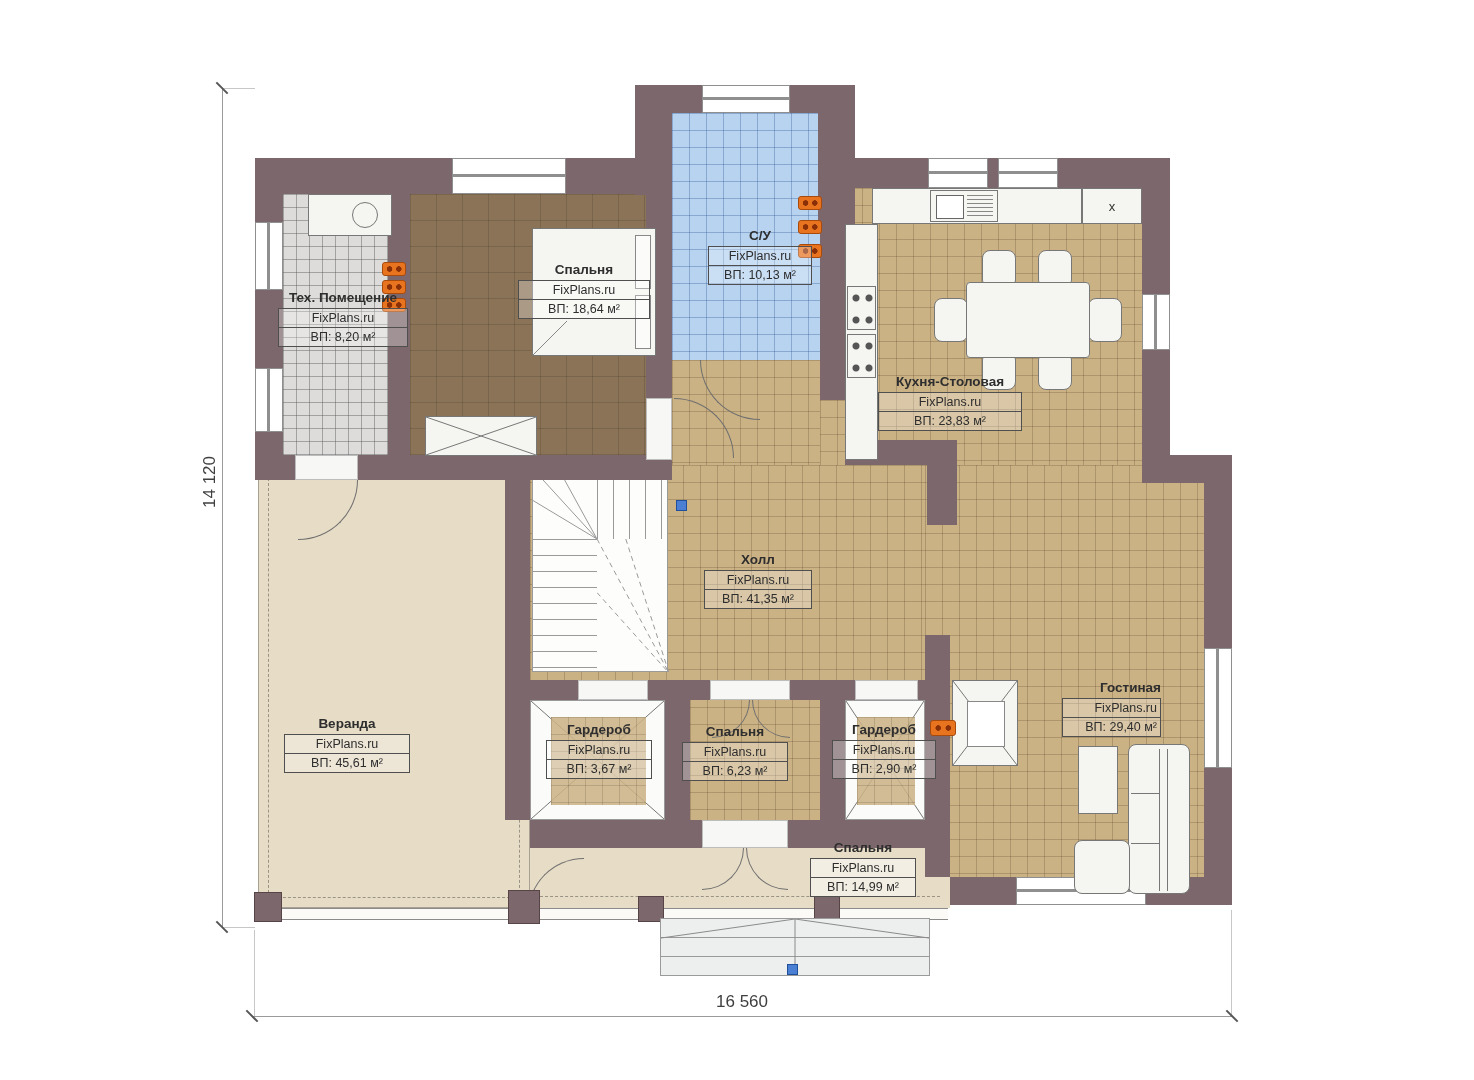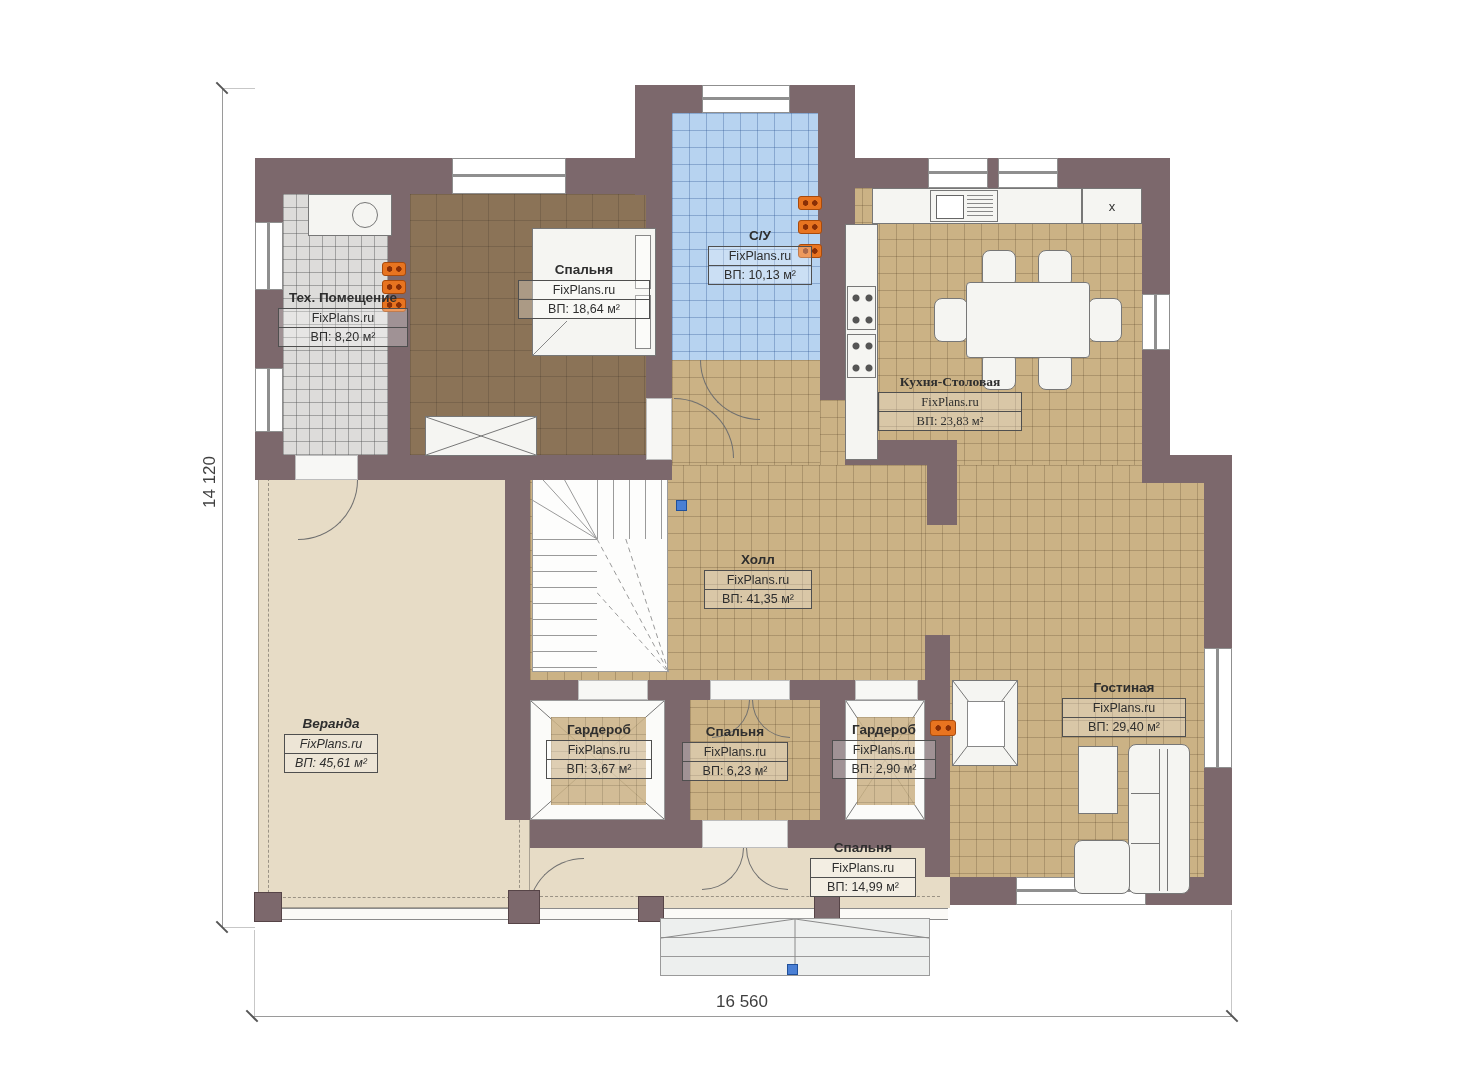--- a/index.html
+++ b/index.html
@@ -264,35 +264,35 @@
         <div class="row">ВП: 18,64 м²</div>
       </div>
   </div>
   <div class="room-label" style="left:708px;top:228px;width:104px;">
     <div class="room-name">С/У</div>
     <div class="room-box">
         <div class="row">FixPlans.ru</div>
         <div class="row">ВП: 10,13 м²</div>
       </div>
   </div>
-  <div class="room-label" style="left:878px;top:374px;width:144px;font-family:Liberation Serif, serif;">
+  <div class="room-label" style="left:878px;top:374px;width:144px;">
     <div class="room-name">Кухня-Столовая</div>
     <div class="room-box">
         <div class="row">FixPlans.ru</div>
         <div class="row">ВП: 23,83 м²</div>
       </div>
   </div>
   <div class="room-label" style="left:704px;top:552px;width:108px;">
     <div class="room-name">Холл</div>
     <div class="room-box">
         <div class="row">FixPlans.ru</div>
         <div class="row">ВП: 41,35 м²</div>
       </div>
   </div>
-  <div class="room-label" style="left:284px;top:716px;width:94px;font-style:italic;">
+  <div class="room-label" style="left:284px;top:716px;width:126px;">
     <div class="room-name">Веранда</div>
     <div class="room-box">
         <div class="row">FixPlans.ru</div>
         <div class="row">ВП: 45,61 м²</div>
       </div>
   </div>
   <div class="room-label" style="left:546px;top:722px;width:106px;">
     <div class="room-name">Гардероб</div>
     <div class="room-box">
         <div class="row">FixPlans.ru</div>
@@ -306,21 +306,21 @@
         <div class="row">ВП: 6,23 м²</div>
       </div>
   </div>
   <div class="room-label" style="left:832px;top:722px;width:104px;">
     <div class="room-name">Гардероб</div>
     <div class="room-box">
         <div class="row">FixPlans.ru</div>
         <div class="row">ВП: 2,90 м²</div>
       </div>
   </div>
-  <div class="room-label" style="left:1062px;top:680px;width:124px;">
+  <div class="room-label" style="left:1062px;top:680px;width:99px;text-align:right;">
     <div class="room-name">Гостиная</div>
     <div class="room-box">
         <div class="row">FixPlans.ru</div>
         <div class="row">ВП: 29,40 м²</div>
       </div>
   </div>
   <div class="room-label" style="left:810px;top:840px;width:106px;">
     <div class="room-name">Спальня</div>
     <div class="room-box" style="background:rgba(255,255,255,.5);">
         <div class="row">FixPlans.ru</div>

